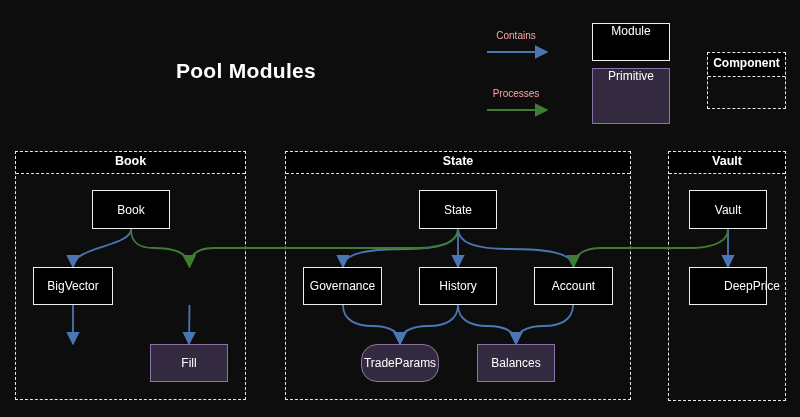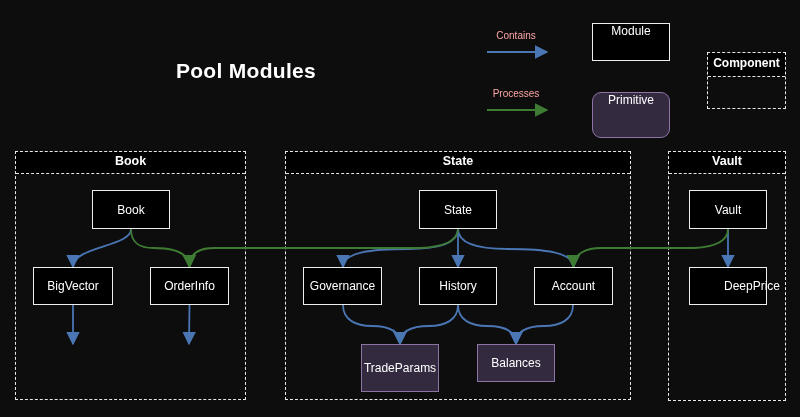--- a/index.html
+++ b/index.html
@@ -53,21 +53,21 @@
 <div class="stage">
 
   <div class="page-title">Pool Modules</div>
 
   <div class="legend-label" style="left:476px; top:30px;">Contains</div>
   <div class="legend-label" style="left:476px; top:88px;">Processes</div>
 
   <div class="legend-box" style="left:592px; top:15px; width:78px; height:38px;">
     <span>Module</span>
   </div>
-  <div class="legend-box primitive" style="left:592px; top:84px; width:78px; height:46px;border-radius:9px;">
+  <div class="legend-box primitive" style="left:592px; top:60px; width:78px; height:56px;">
     <span>Primitive</span>
   </div>
   <div class="component-box">
     <div class="component-title">Component</div>
   </div>
 
   <div class="group" style="left:15px; top:151px; width:231px; height:249px;">
     <div class="group-title">Book</div>
   </div>
   <div class="group" style="left:285px; top:151px; width:346px; height:249px;">
@@ -106,25 +106,25 @@
 
     <g stroke="#3f7c33" stroke-width="1.8" fill="none">
       <path d="M131,229 C131,242 138,248 154,248 C172,248 189,252 189.5,267" marker-end="url(#arrowGreen)"></path>
       <path d="M458,229 C458,242 441,247 420,248 L214,248 C200,248 189.5,253 189.5,267" marker-end="url(#arrowGreen)"></path>
       <path d="M728,229 C728,242 712,247 694,248 L601,248 C587,248 573.5,253 573.5,267" marker-end="url(#arrowGreen)"></path>
     </g>
   </svg>
 
   <div class="node" style="left:92px; top:190px; width:78px; height:39px;">Book</div>
   <div class="node" style="left:33px; top:267px; width:80px; height:38px;">BigVector</div>
-  <div class="node" style="left:150px; top:267px; width:79px; height:38px;">OrderInfo</div>
+  <div class="node primitive" style="left:150px; top:344px; width:78px; height:38px;">Fill</div>
 
   <div class="node" style="left:419px; top:190px; width:78px; height:39px;">State</div>
   <div class="node" style="left:303px; top:267px; width:79px; height:38px;">Governance</div>
   <div class="node" style="left:419px; top:267px; width:78px; height:38px;">History</div>
   <div class="node" style="left:534px; top:267px; width:79px; height:38px;">Account</div>
-  <div class="node primitive" style="left:361px; top:344px; width:78px; height:48px;">TradeParams</div>
+  <div class="node primitive" style="left:361px; top:344px; width:78px; height:38px;border-radius:16px;">TradeParams</div>
   <div class="node primitive" style="left:477px; top:344px; width:78px; height:38px;">Balances</div>
 
   <div class="node" style="left:689px; top:190px; width:78px; height:39px;">Vault</div>
   <div class="node" style="left:689px; top:267px; width:78px; height:38px;padding-left:48px;">DeepPrice</div>
 
 </div>
 
 </body></html>

